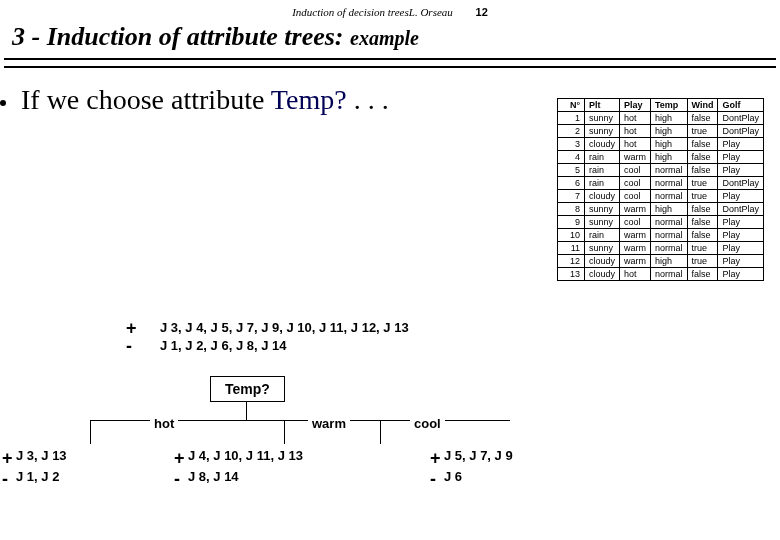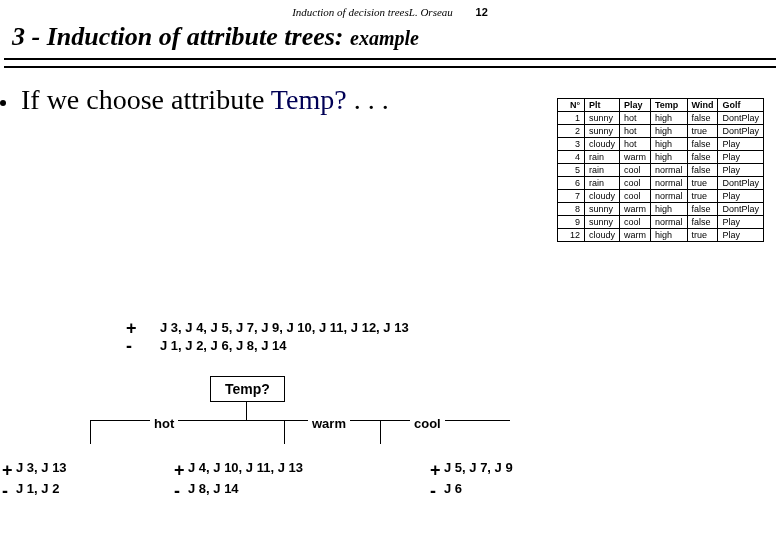--- a/index.html
+++ b/index.html
@@ -17,21 +17,21 @@
 .tree{position:absolute;left:30px;top:320px;font-family:Arial,sans-serif;font-size:13px;font-weight:700}
 .root .pm{position:absolute;left:96px;top:0;font-size:18px}
 .root .lbl{position:absolute;left:130px;top:0;white-space:nowrap}
 .node{position:absolute;left:180px;top:56px;border:1px solid #000;padding:4px 14px;font-size:14px}
 .line-v1{position:absolute;left:216px;top:82px;width:0;height:18px;border-left:1px solid #000}
 .line-h{position:absolute;left:60px;top:100px;width:420px;height:0;border-top:1px solid #000}
 .br{position:absolute;top:100px;width:0;height:24px;border-left:1px solid #000}
 .br.a{left:60px}.br.b{left:254px}.br.c{left:350px}
 .blbl{position:absolute;top:96px;font-size:13px;background:#fff;padding:0 4px}
 .blbl.a{left:120px}.blbl.b{left:278px}.blbl.c{left:380px}
-.leaf{position:absolute;top:140px;white-space:nowrap}
+.leaf{position:absolute;top:128px;white-space:nowrap}
 .leaf.a{left:-28px}.leaf.b{left:144px}.leaf.c{left:400px}
 .leaf .pm{display:inline-block;width:14px;font-size:18px;vertical-align:top}
 .leaf .tx{display:inline-block}
 .bullet{display:inline-block;width:6px;height:6px;background:#000;border-radius:50%;margin-right:8px;vertical-align:middle}
 </style>
 </head>
 <body>
 
 <div class="hdr">
   <span>Induction of decision trees</span>
@@ -128,25 +128,49 @@
       </tr>
       <tr>
         <td>9</td>
         <td>sunny</td>
         <td>cool</td>
         <td>normal</td>
         <td>false</td>
         <td>Play</td>
       </tr>
       <tr>
+        <td>10</td>
+        <td>rain</td>
+        <td>warm</td>
+        <td>normal</td>
+        <td>false</td>
+        <td>Play</td>
+      </tr>
+      <tr>
+        <td>11</td>
+        <td>sunny</td>
+        <td>warm</td>
+        <td>normal</td>
+        <td>true</td>
+        <td>Play</td>
+      </tr>
+      <tr>
         <td>12</td>
         <td>cloudy</td>
         <td>warm</td>
         <td>high</td>
         <td>true</td>
+        <td>Play</td>
+      </tr>
+      <tr>
+        <td>13</td>
+        <td>cloudy</td>
+        <td>hot</td>
+        <td>normal</td>
+        <td>false</td>
         <td>Play</td>
       </tr>
     </tbody>
 </table>
 
 <div class="tree">
   <div class="root">
     <div class="pm" style="top:-2px"><span>+</span></div>
     <div class="lbl" style="top:0">J 3, J 4, J 5, J 7, J 9, J 10, J 11, J 12, J 13</div>
     <div class="pm" style="top:16px"><span>-</span></div>

